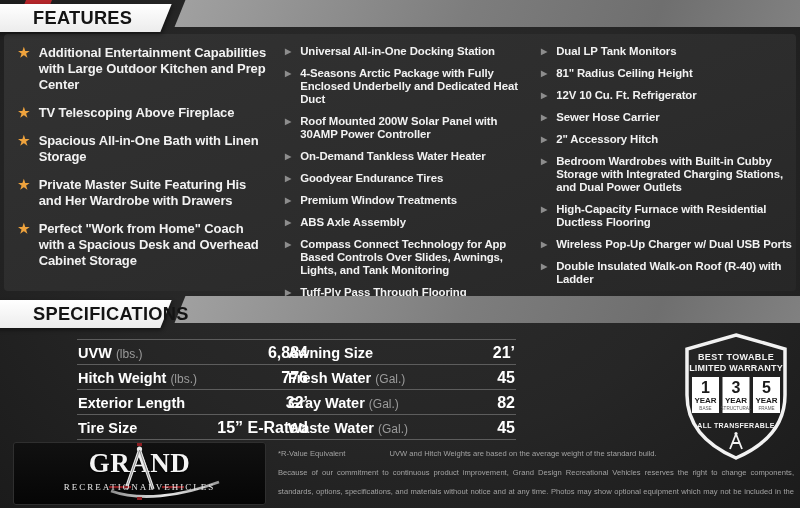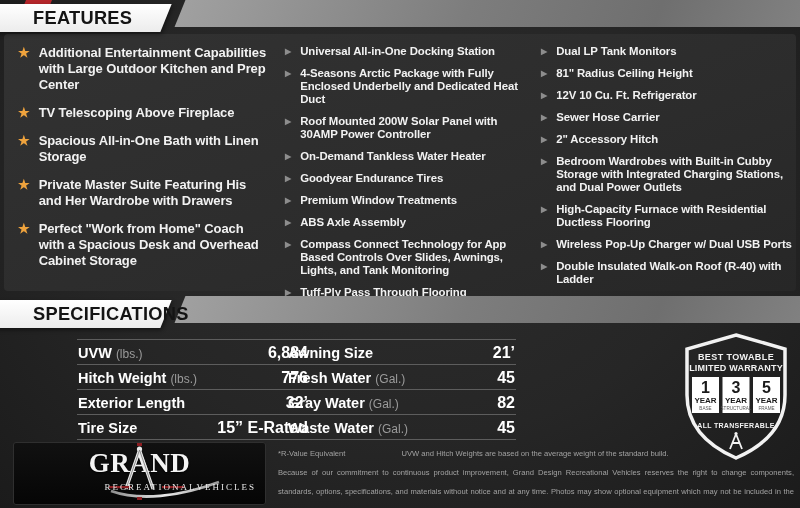--- a/index.html
+++ b/index.html
@@ -50,28 +50,28 @@
   
   .logo-block{position:absolute;left:13px;top:442px;width:253px;height:63px;
         background:linear-gradient(#111111,#050505);border-radius:3px;
         box-shadow:inset 0 0 0 1px #2f2f2f;}
   .logo-row1{position:absolute;top:6px;left:0;right:0;display:flex;
         justify-content:center;gap:48px;
         font-family:"Liberation Serif",serif;font-weight:bold;font-size:27px;
         color:#f4f4f4;letter-spacing:.5px;text-shadow:0 1px 2px #000;}
   .logo-reg{font-size:8px;vertical-align:top;position:relative;top:-2px;left:2px;}
   .logo-row2{position:absolute;top:40px;left:10px;right:10px;display:flex;
-        justify-content:flex-end;
+        justify-content:center;
         font-family:"Liberation Serif",serif;font-size:9px;letter-spacing:2px;
         color:#e9e9e9;}
   .logo-art{position:absolute;left:0;top:0;}
 
   
   .fineprint1{position:absolute;left:278px;top:449px;font-size:7.6px;color:#a2a2a2;}
-  .fineprint1 .fp-note{margin-left:54px;}
+  .fineprint1 .fp-note{margin-left:42px;}
   .fineprint2{position:absolute;left:278px;top:463px;width:516px;
         font-size:7.6px;line-height:19px;color:#a2a2a2;text-align:justify;}
 </style>
 </head>
 <body>
 
 <div class="page">
 
   <div class="red-accent"></div>
   <div class="banner" style="top:0">

